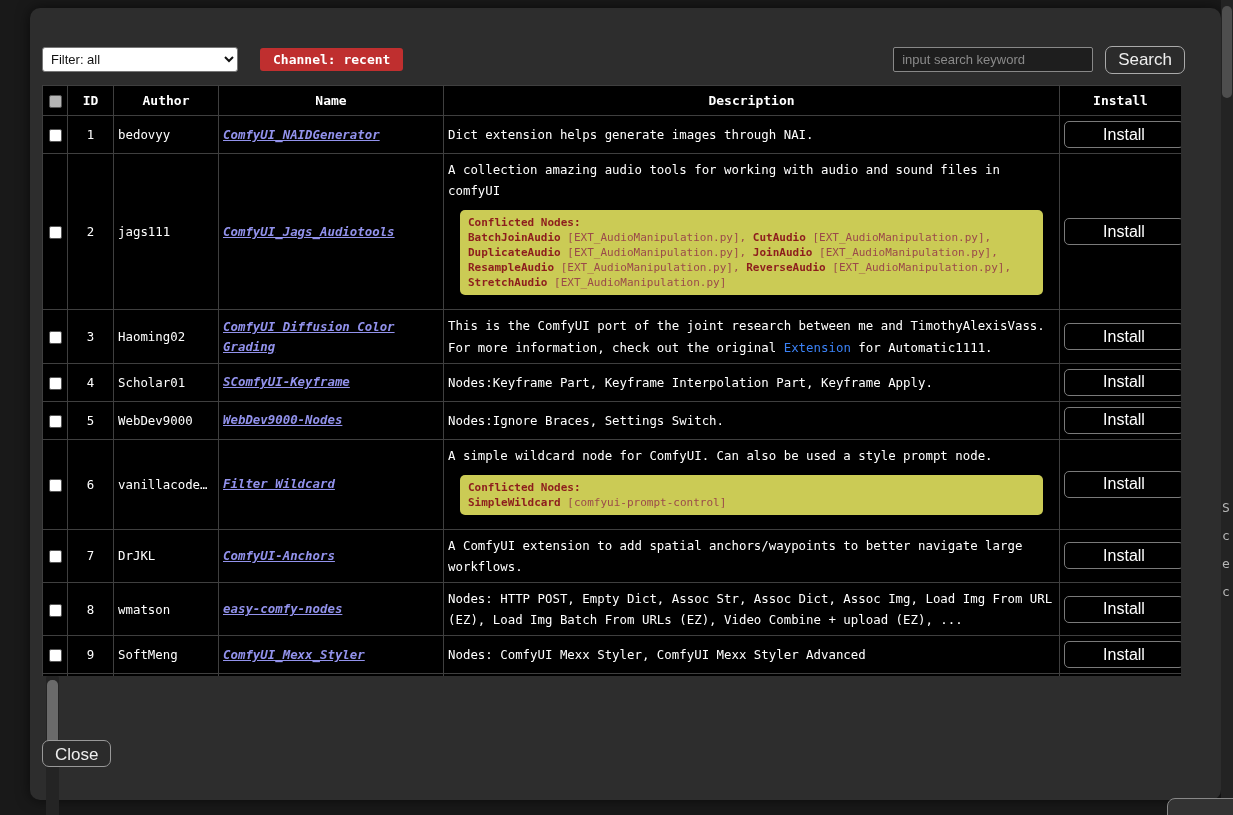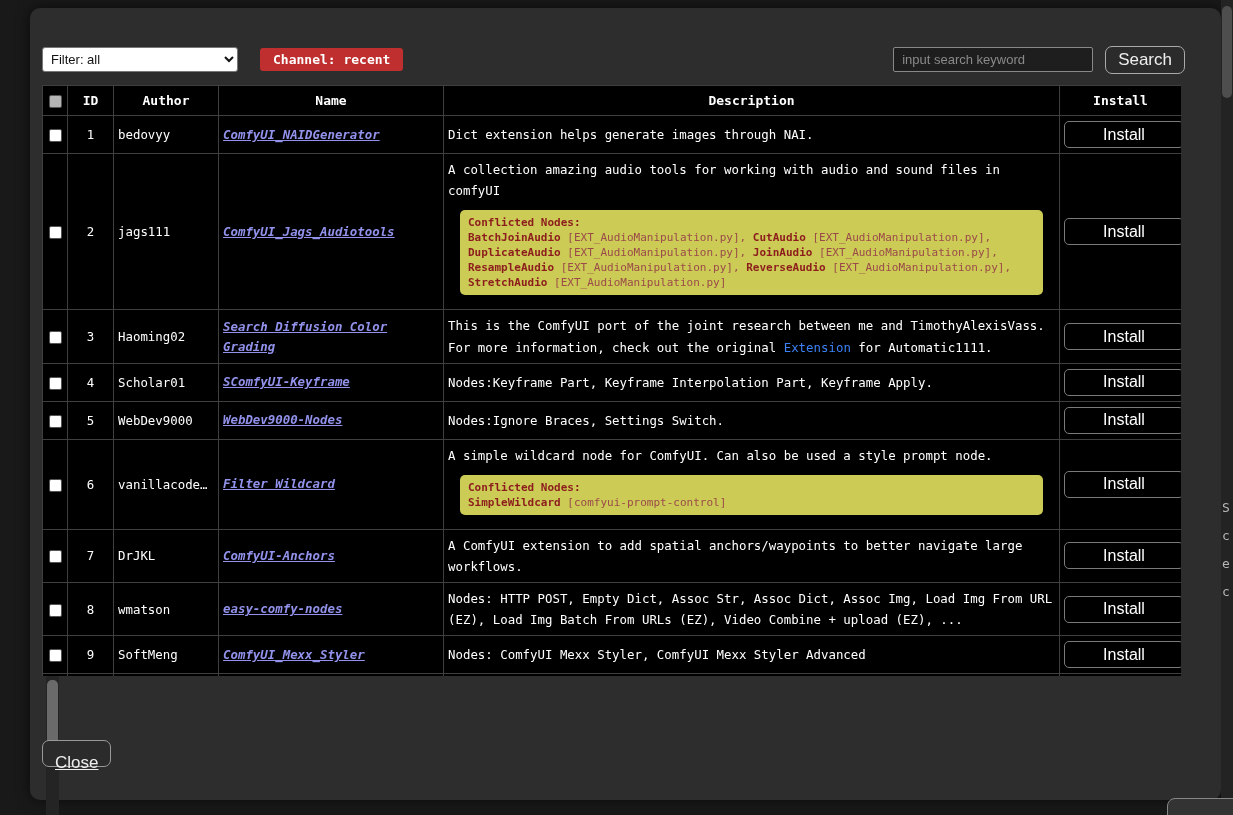--- a/index.html
+++ b/index.html
@@ -115,26 +115,25 @@
     background: #6a6a6a; border-radius: 5px;
   }
   .vscroll .arrow {
     position: absolute; bottom: 3px; left: 0; width: 13px;
     text-align: center; color: #999; font-size: 8px; line-height: 8px;
   }
 
   
   .close-btn {
     position: absolute; left: 12px; top: 732px;
-    height: 27px; padding: 12px 12px;
+    height: 27px; padding: 4px 12px;
     font: 17px "Liberation Sans", sans-serif;
     color: #eee; background: #2b2b2b;
     border: 1px solid #999; border-radius: 7px;
     cursor: pointer;
-    text-decoration: underline;
   }
 
   
   .page-scrollbar {
     position: absolute; right: 0; top: 0;
     width: 12px; height: 815px; background: #232323; z-index: 4;
   }
   .page-scrollbar .pthumb {
     position: absolute; top: 6px; left: 1px;
     width: 10px; height: 92px;
@@ -229,21 +228,21 @@
               </div>
             </div>
           </td>
           <td class="col-install"><button class="install-btn">Install</button></td>
         </tr>
 
         <tr>
           <td class="col-cb"><input type="checkbox" style=""></td>
           <td class="col-id">3</td>
           <td class="col-author">Haoming02</td>
-          <td class="col-name"><a class="name-link">Search Diffusion Color Grading</a></td>
+          <td class="col-name"><a class="name-link">ComfyUI Diffusion Color Grading</a></td>
           <td class="col-desc">
             <div class="desc"><span>This is the ComfyUI port of the joint research between me and TimothyAlexisVass. For more information, check out the original </span><a class="desc-link">Extension</a><span> for Automatic1111.</span></div>
           </td>
           <td class="col-install"><button class="install-btn">Install</button></td>
         </tr>
 
         <tr>
           <td class="col-cb"><input type="checkbox" style=""></td>
           <td class="col-id">4</td>
           <td class="col-author">Scholar01</td>

